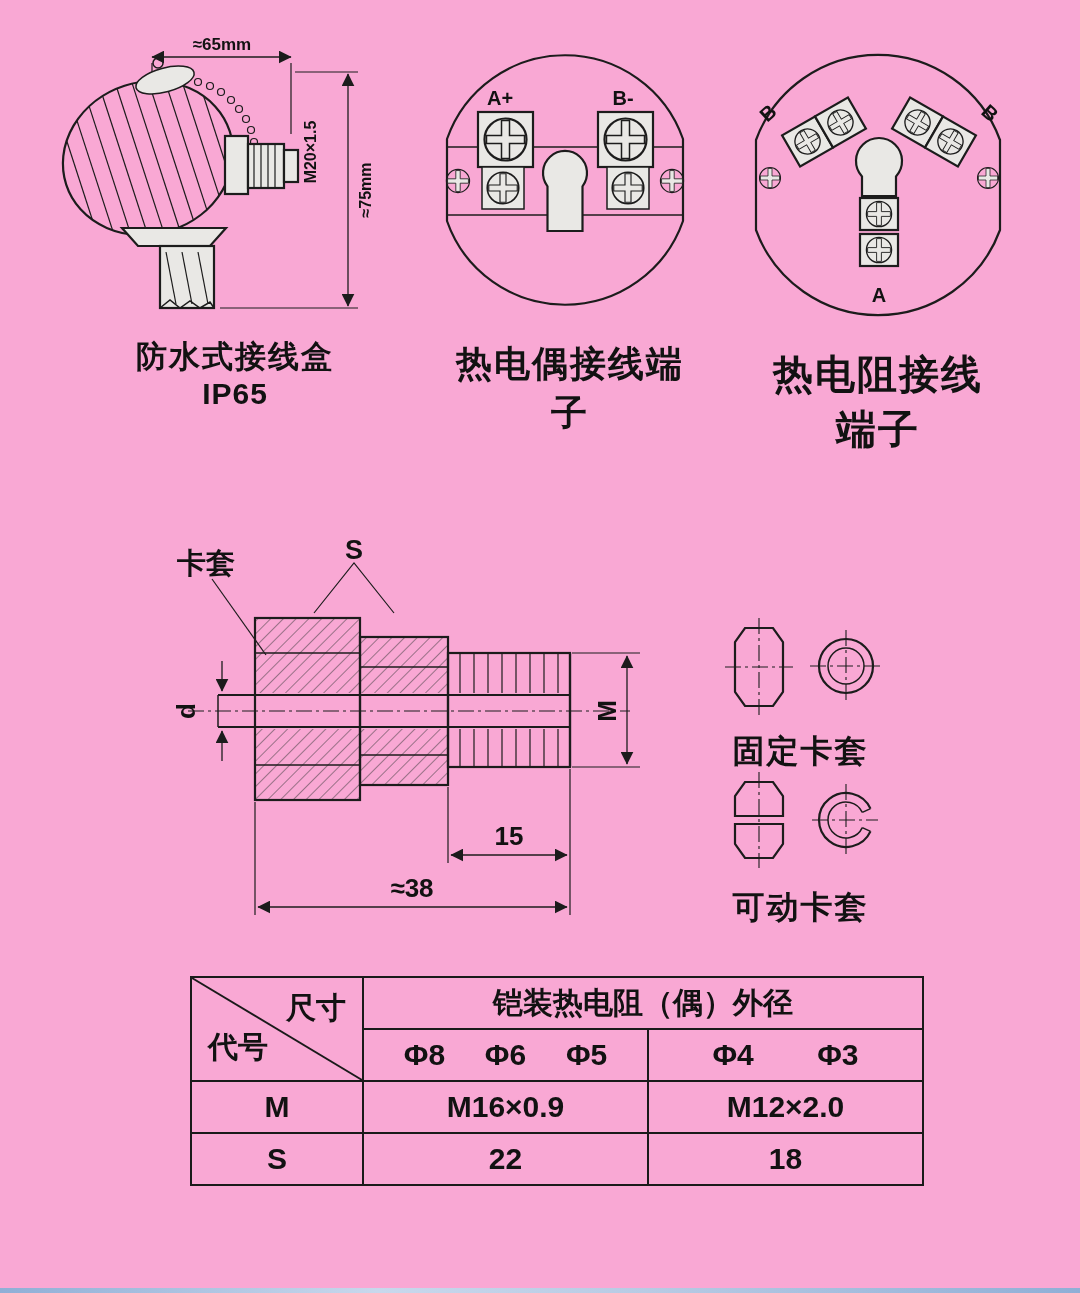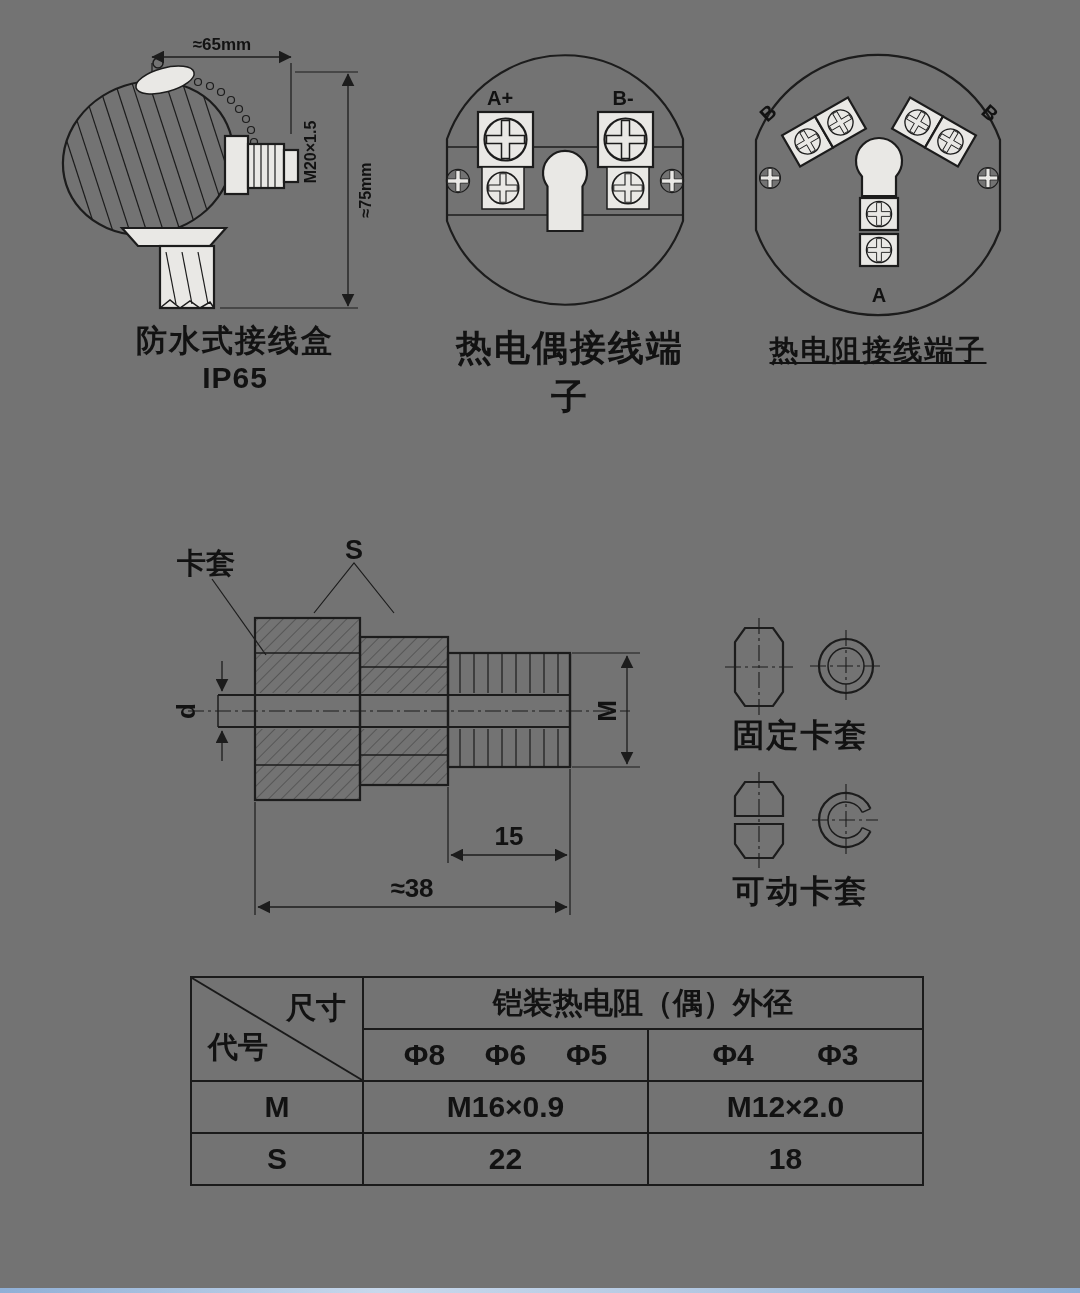--- a/index.html
+++ b/index.html
@@ -1,19 +1,19 @@
 <!DOCTYPE html>
 <html><head>
 <meta charset="utf-8">
 <style>
   html,body{margin:0;padding:0;background:#e9e8e5;}
   body{font-family:"Liberation Sans","DejaVu Sans",sans-serif;}
-  .canvas{position:relative;width:1080px;height:1293px;background:#737373;overflow:hidden;color:#121212;}
+  .canvas{position:relative;width:1080px;height:1293px;background:#f9a8d4;overflow:hidden;color:#121212;}
   .abs{position:absolute;}
-  .cap{position:absolute;font-weight:700;color:#121212;text-align:center;letter-spacing:2px;}
+  .cap{position:absolute;font-weight:700;color:#121212;text-align:center;letter-spacing:2px;margin-top:16px;}
   svg{overflow:visible;}
   .o{stroke:#1c1c1c;stroke-width:2.2;}
   .d{stroke:#1c1c1c;stroke-width:1.5;}
   .t{stroke:#1c1c1c;stroke-width:1.2;}
   .dim{stroke:#1c1c1c;stroke-width:1.3;}
   .cl{stroke:#1c1c1c;stroke-width:1.1;stroke-dasharray:16 4 3 4;}
   .fn{fill:none;}
   .fb{fill:#e9e8e5;}
   svg text{font-family:"Liberation Sans","DejaVu Sans",sans-serif;font-weight:700;fill:#121212;}
   .spec{position:absolute;left:190px;top:976px;border-collapse:collapse;table-layout:fixed;font-size:30px;font-weight:600;color:#121212;}
@@ -167,21 +167,21 @@
     <use href="#scrB" transform="translate(30,128) scale(0.5)"></use>
     <use href="#scrB" transform="translate(248,128) scale(0.5)"></use>
     <text x="28" y="70" transform="rotate(-42 28 63)" text-anchor="middle" font-size="20">B</text>
     <text x="250" y="70" transform="rotate(42 250 63)" text-anchor="middle" font-size="20">B</text>
     <text x="139" y="252" text-anchor="middle" font-size="20">A</text>
   </svg>
 
   <div class="cap" style="left:120px;top:320px;width:230px;font-size:31px;">防水式接线盒</div>
   <div class="cap" style="left:120px;top:361px;width:230px;font-size:30px;font-weight:600;letter-spacing:1px;">IP65</div>
   <div class="cap" style="left:445px;top:324px;width:250px;font-size:36px;">热电偶接线端子</div>
-  <div class="cap" style="left:753px;top:331px;width:250px;font-size:29px;text-decoration:underline;">热电阻接线端子</div>
+  <div class="cap" style="left:753px;top:331px;width:250px;font-size:40px;">热电阻接线端子</div>
 
 
   <svg class="abs" style="left:160px;top:525px" width="530" height="420">
     <defs>
       <marker id="ahf" viewBox="0 0 10 10" refX="9.5" refY="5" markerWidth="10" markerHeight="10" orient="auto-start-reverse">
           <path d="M0,0 L10,5 L0,10 Z" fill="#1c1c1c"></path>
         </marker>
       <pattern id="hat" width="9" height="9" patternUnits="userSpaceOnUse" patternTransform="rotate(45)">
           <line x1="0" y1="0" x2="0" y2="9" stroke="#3a3a3a" stroke-width="1"></line>
         </pattern>

